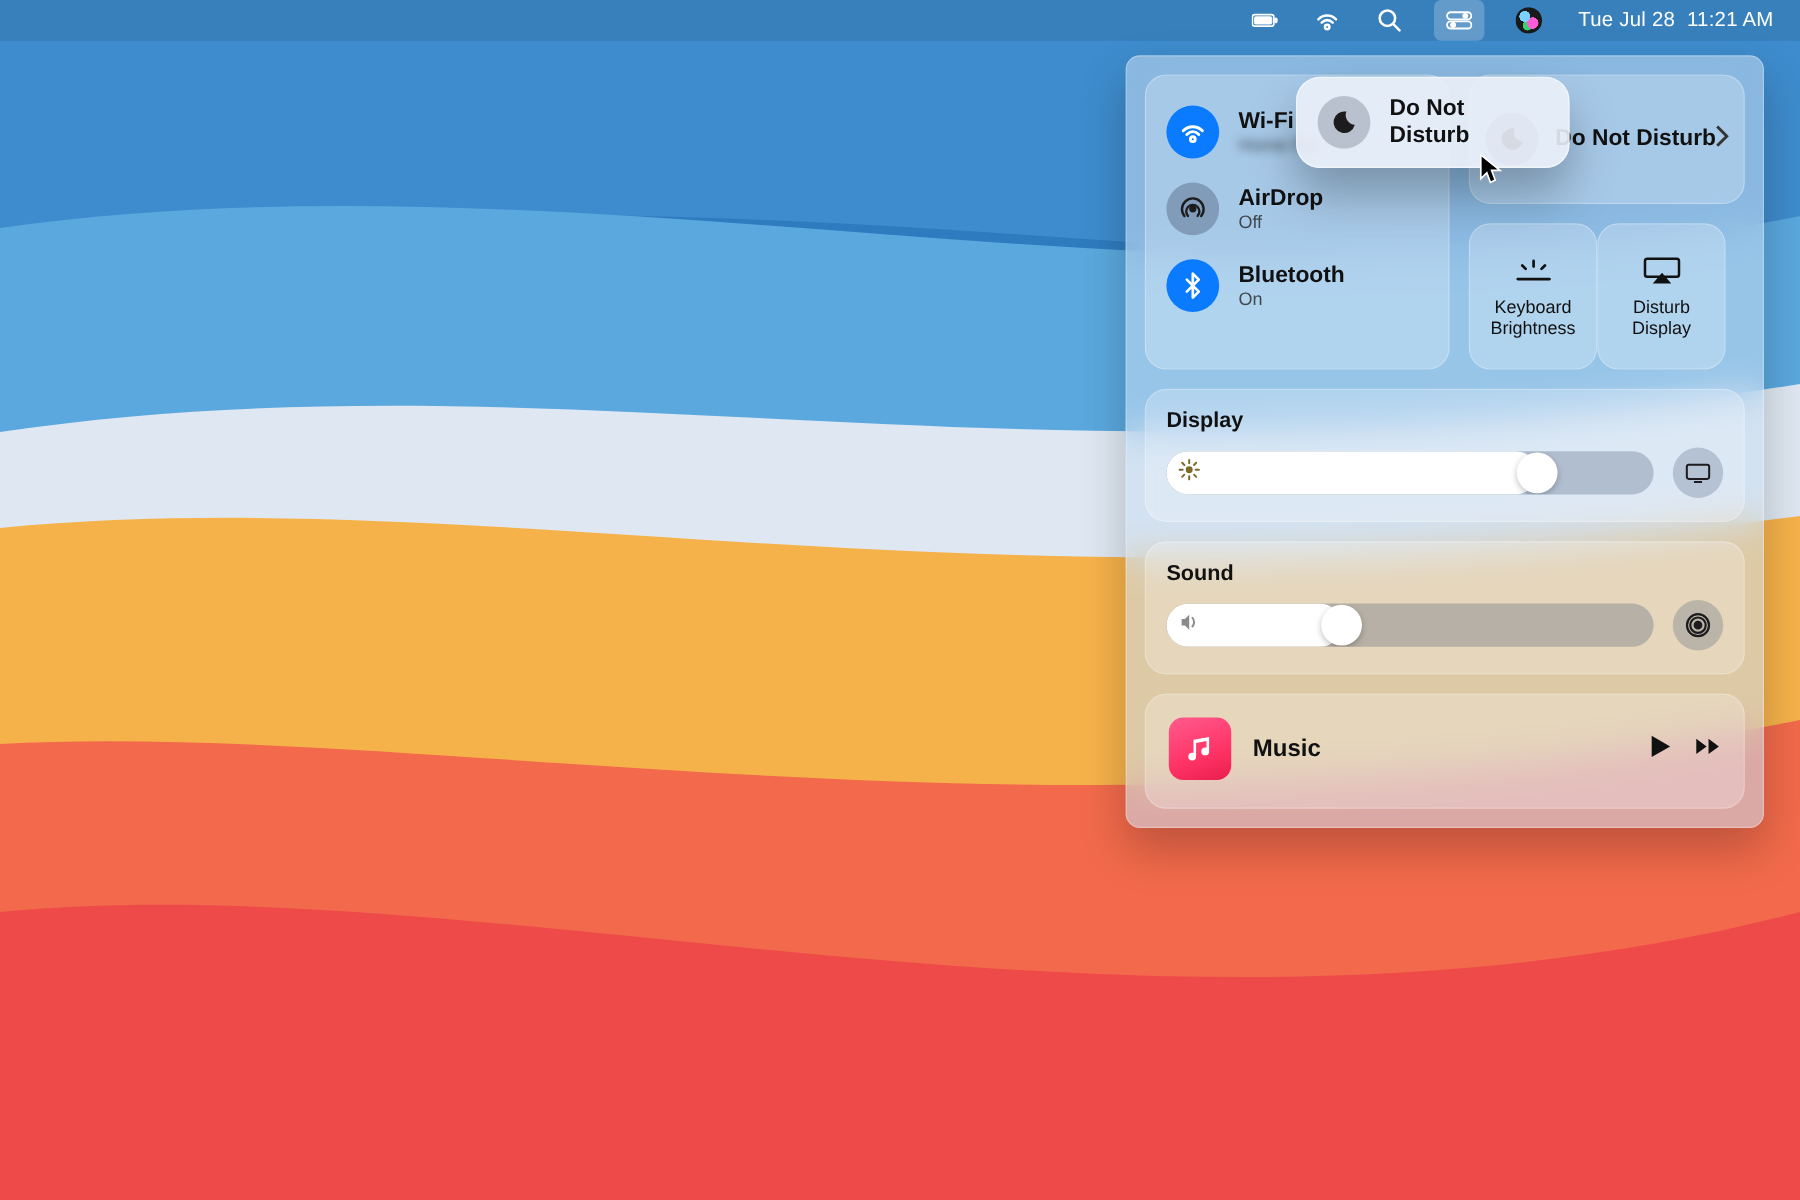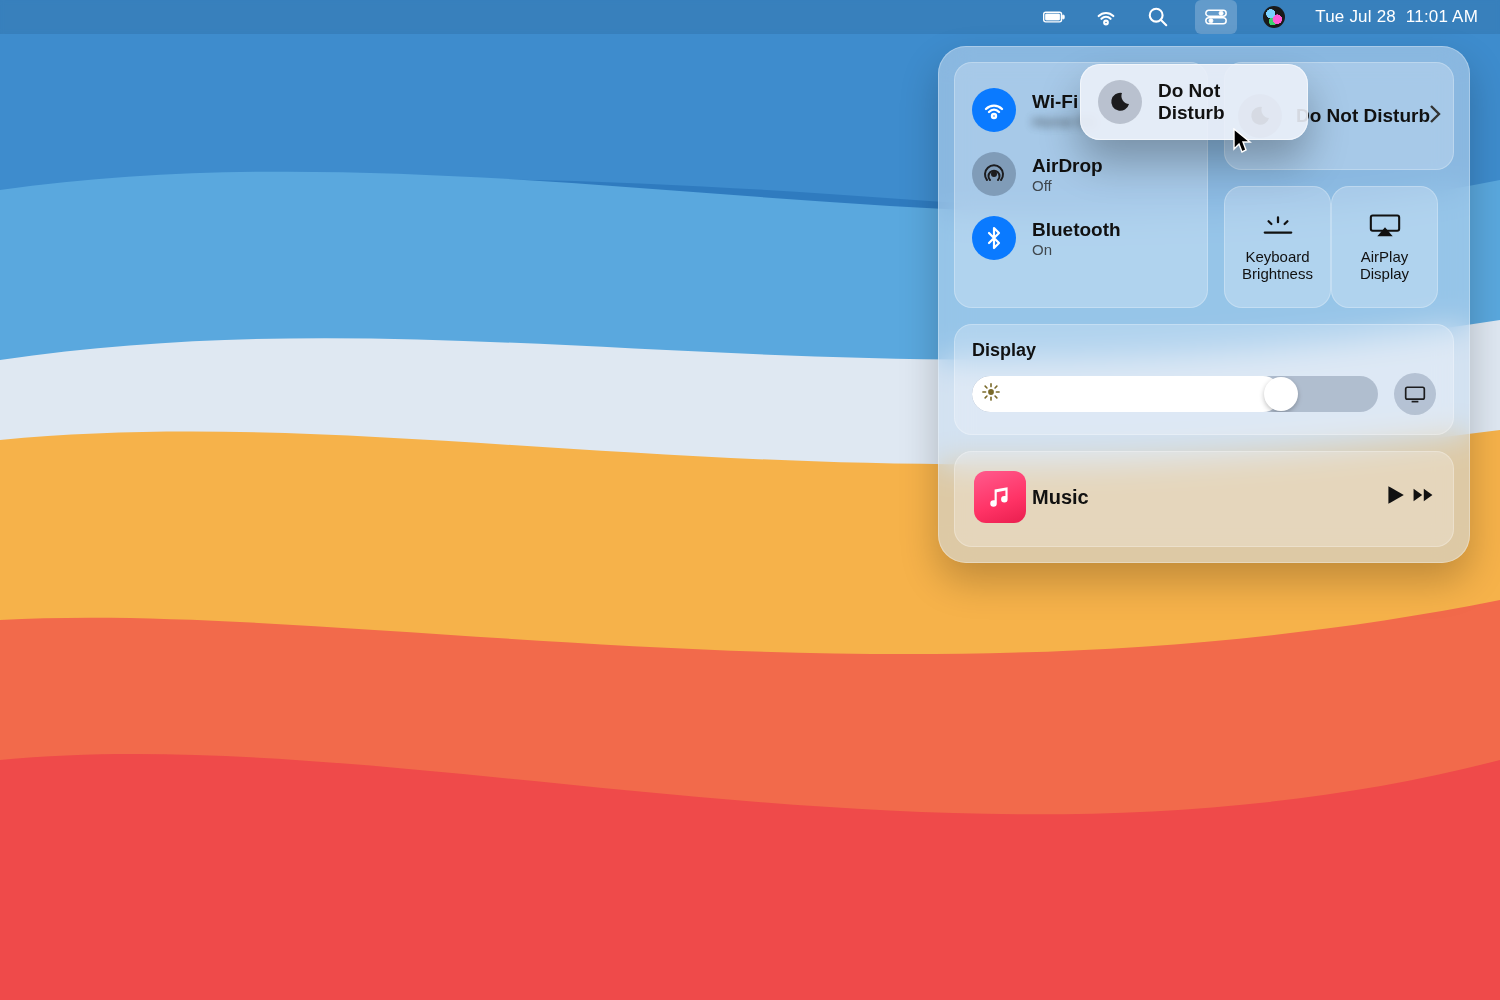--- a/index.html
+++ b/index.html
@@ -24,21 +24,21 @@
   
   .siri { width:22px; height:22px; border-radius:50%;
     background: radial-gradient(circle at 35% 35%, #7ad1ff 0 22%, transparent 23%),
                 radial-gradient(circle at 65% 60%, #ff5bd6 0 24%, transparent 25%),
                 radial-gradient(circle at 45% 70%, #3bd16f 0 20%, transparent 21%),
                 radial-gradient(circle at 50% 50%, #1a1a1a 0 100%);
   }
 
   
   .cc { position:absolute; top:46px; left:938px; width:532px;
-    border-radius:28px; padding:16px;
+    border-radius:12px; padding:16px;
     background:rgba(200,220,240,.55);
     box-shadow:0 18px 38px rgba(0,0,0,.22), 0 0 0 1px rgba(255,255,255,.28) inset;
     backdrop-filter:blur(16px);
   }
   .row { display:flex; gap:16px; }
   .tile { background:rgba(255,255,255,.25); border-radius:18px;
     box-shadow:0 0 0 1px rgba(255,255,255,.25) inset; }
   .tile.pad { padding:18px; }
   .connect { width:258px; }
   .right-col { width:230px; display:flex; flex-direction:column; gap:16px; }
@@ -77,21 +77,21 @@
   .slider .licon { position:absolute; left:10px; top:50%; transform:translateY(-50%); }
   .slider .licon svg { width:18px; height:18px; }
   .side-btn { width:42px; height:42px; border-radius:50%; background:rgba(60,80,110,.25);
     display:flex; align-items:center; justify-content:center; }
   .side-btn svg{ width:22px; height:22px; fill:none; stroke:#1c1c1e; stroke-width:2; }
   .display-fill { width:76%; }
   .display-knob { left:calc(76% - 17px); }
   .sound-fill   { width:36%; }
   .sound-knob   { left:calc(36% - 17px); }
 
-  .music-row { display:flex; align-items:center; gap:6px; padding:4px 2px; }
+  .music-row { display:flex; align-items:center; gap:18px; padding:4px 2px; }
   .music-art { width:52px; height:52px; border-radius:12px;
     background:linear-gradient(160deg,#ff5b8d 0%,#ff3366 60%,#e91e4e 100%);
     display:flex; align-items:center; justify-content:center; }
   .music-art svg { width:26px; height:26px; fill:#fff; }
   .music-title { font-size:20px; font-weight:700; color:#111; flex:1; }
   .mbtn svg { width:22px; height:22px; fill:#111; }
 
   
   .dnd-float { position:absolute; top:64px; left:1080px; width:228px;
     background:rgba(235,240,248,.9); border-radius:20px; padding:16px 18px;
@@ -143,21 +143,21 @@
         <rect x="1" y="1" width="24" height="7" rx="3.5" fill="none" stroke="#fff" stroke-width="1.8"></rect>
         <circle cx="19" cy="4.5" r="2.4" fill="#fff"></circle>
         <rect x="1" y="10" width="24" height="7" rx="3.5" fill="none" stroke="#fff" stroke-width="1.8"></rect>
         <circle cx="7" cy="13.5" r="2.4" fill="#fff"></circle>
       </svg>
   </span>
   <span class="mi">
       <span class="siri"></span>
     </span>
   <span class="mi clock">
-    <span>Tue Jul 28</span>&nbsp;&nbsp;<span>11:01 AM</span>
+    <span>Tue Jul 28</span>&nbsp;&nbsp;<span>11:21 AM</span>
   </span>
 </div>
 
 <div class="cc">
   <div class="row">
 
     <div class="tile pad connect">
       <div class="toggle-row">
         <span class="circle on">
           <svg viewBox="0 0 24 20">
@@ -211,21 +211,21 @@
           <svg viewBox="0 0 36 24">
               <path d="M4 20h28M18 4v5M8 8l3 3M28 8l-3 3" stroke="#111" stroke-width="2.4" stroke-linecap="round"></path>
             </svg>
           <div class="sl"><span>Keyboard</span><br><span>Brightness</span></div>
         </div>
         <div class="tile sq">
           <svg viewBox="0 0 36 26">
               <rect x="3" y="3" width="30" height="16" rx="2" stroke="#111" stroke-width="2.2" fill="none"></rect>
               <path d="M12 24l6-7 6 7z" fill="#111"></path>
             </svg>
-          <div class="sl"><span>AirPlay</span><br><span>Display</span></div>
+          <div class="sl"><span>Disturb</span><br><span>Display</span></div>
         </div>
       </div>
     </div>
   </div>
 
   <div class="section">
     <h4>Display</h4>
     <div class="slider-row">
       <div class="slider">
         <div class="fill display-fill"></div>
@@ -246,20 +246,40 @@
       </div>
       <div class="side-btn">
         <svg viewBox="0 0 26 20">
             <rect x="2" y="2" width="22" height="14" rx="2"></rect>
             <line x1="9" y1="19" x2="17" y2="19"></line>
           </svg>
       </div>
     </div>
   </div>
 
+  <div class="section">
+    <h4>Sound</h4>
+    <div class="slider-row">
+      <div class="slider">
+        <div class="fill sound-fill"></div>
+        <span class="licon"><svg viewBox="0 0 20 20">
+              <path d="M3 7h3l4-4v14l-4-4H3z" fill="#8a8a8a"></path>
+              <path d="M13 6c2 2 2 6 0 8" fill="none" stroke="#8a8a8a" stroke-width="1.8" stroke-linecap="round"></path>
+            </svg></span>
+        <div class="knob sound-knob"></div>
+      </div>
+      <div class="side-btn">
+        <svg viewBox="0 0 24 24">
+            <circle cx="12" cy="12" r="3" fill="#1c1c1e"></circle>
+            <circle cx="12" cy="12" r="7"></circle>
+            <circle cx="12" cy="12" r="10"></circle>
+          </svg>
+      </div>
+    </div>
+  </div>
 
   <div class="section">
     <div class="music-row">
       <div class="music-art">
         <svg viewBox="0 0 24 24">
             <path d="M9 18a3 3 0 11-3-3c.4 0 .7 0 1 .1V5l12-2v11a3 3 0 11-3-3c.4 0 .7 0 1 .1V6L9 7.6V18z"></path>
           </svg>
       </div>
       <div class="music-title">Music</div>
       <span class="mbtn"><svg viewBox="0 0 20 20">

